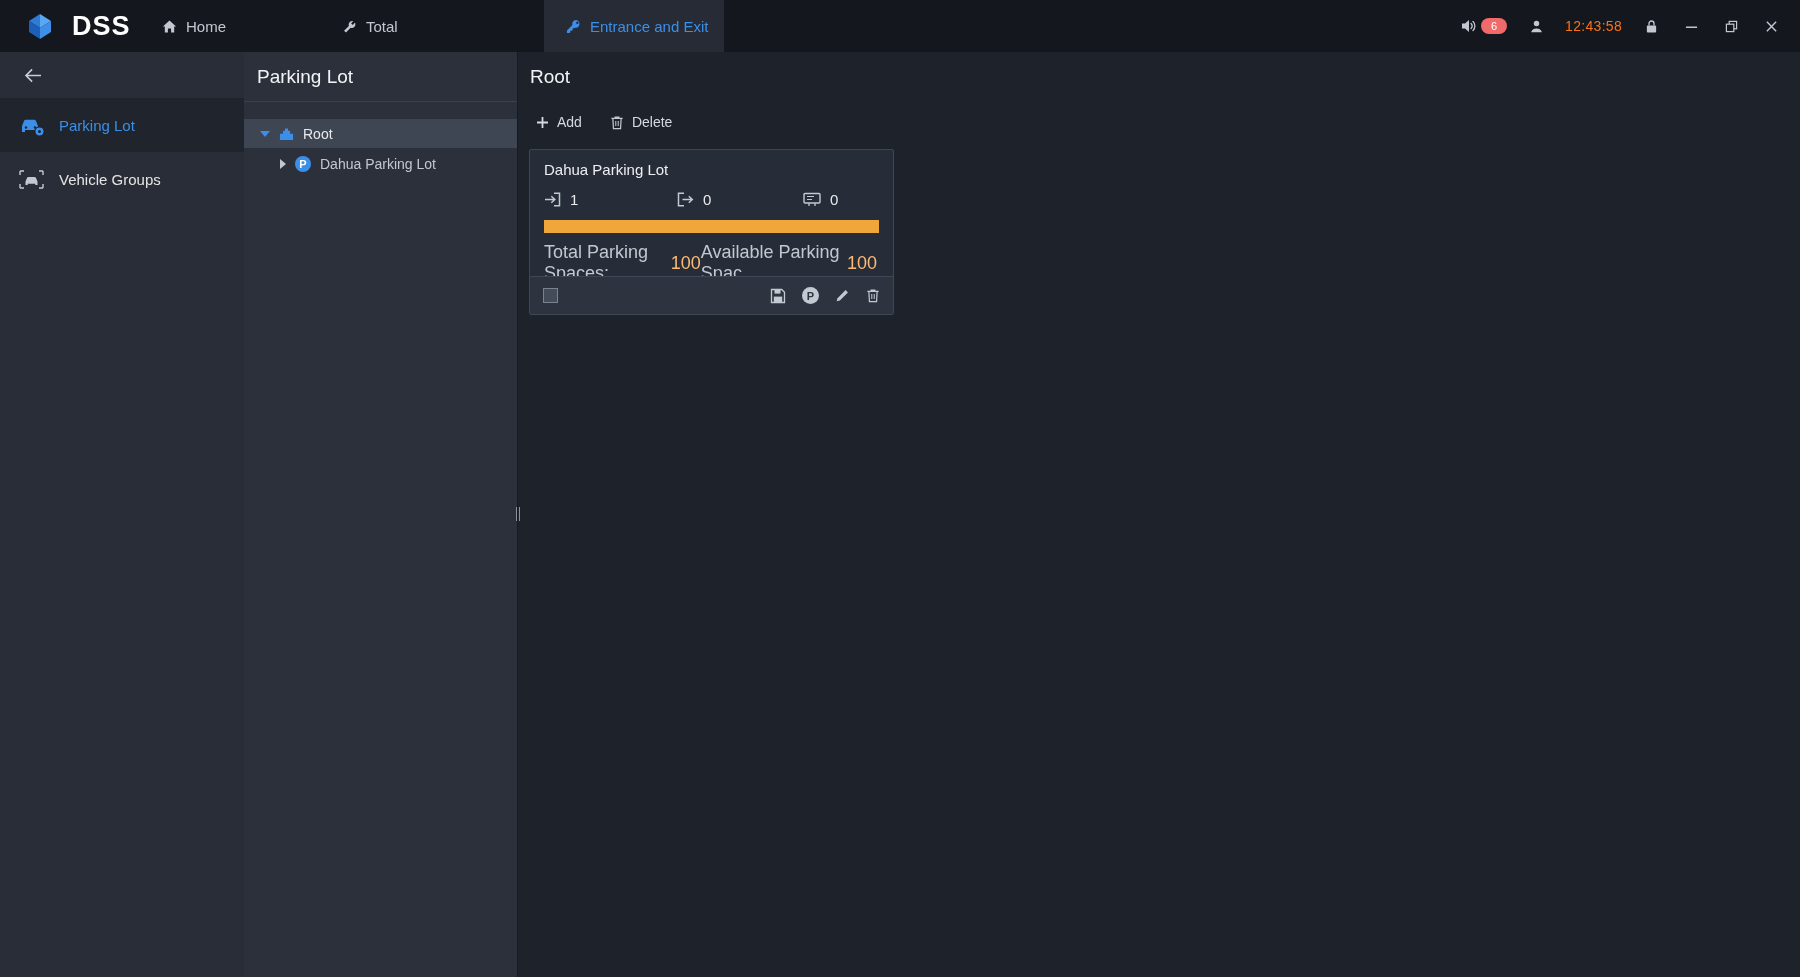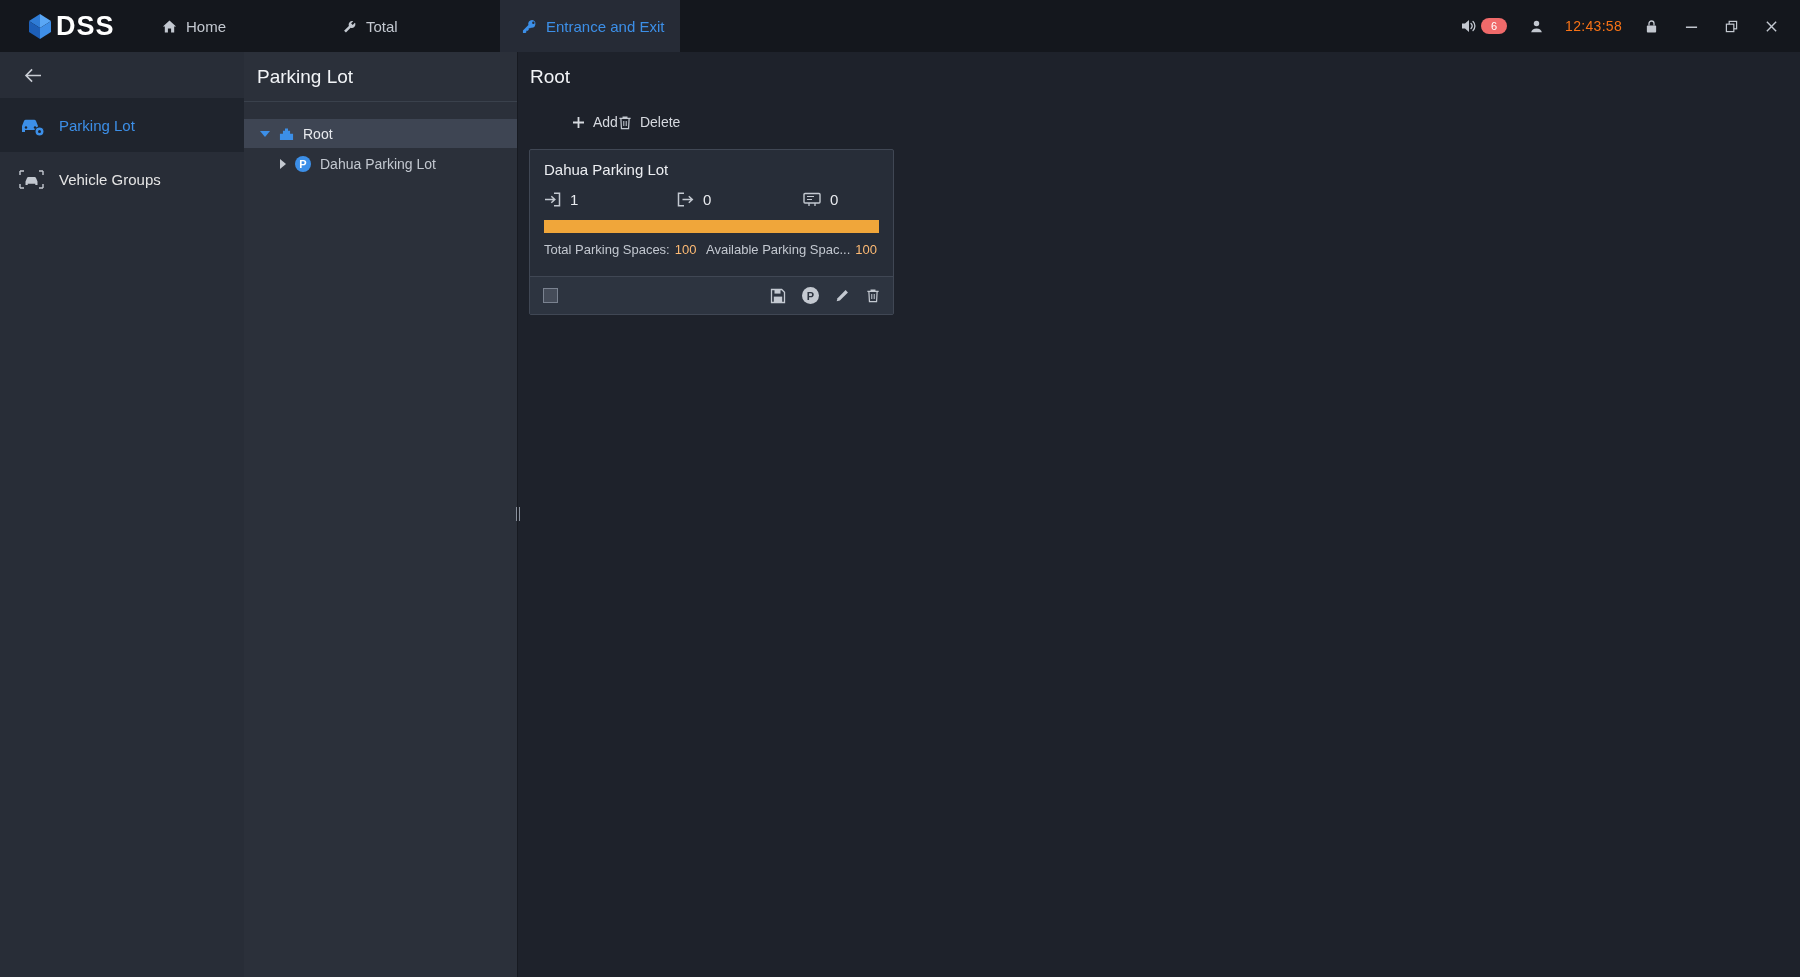--- a/index.html
+++ b/index.html
@@ -10,28 +10,28 @@
     font-family:"Liberation Sans", sans-serif;
     color:#c3c8d0;
     -webkit-font-smoothing:antialiased;
   }
 
   
   .topbar {
     position:absolute; top:0; left:0; right:0; height:52px;
     background:#14171d; display:flex; align-items:center;
   }
-  .logo { display:flex; align-items:center; gap:4px; padding-left:28px; width:140px;text-align:right; }
+  .logo { display:flex; align-items:center; gap:20px; padding-left:28px; width:140px;text-align:right; }
   .logo-text { color:#ffffff; font-weight:bold; font-size:27px; letter-spacing:1px; }
   .tabs { display:flex; height:100%; }
   .tab {
     width:180px; height:100%; display:flex; align-items:center; gap:9px;
     padding-left:22px; font-size:15px; color:#c3c8d0; cursor:pointer;
   }
-  .tab.active { background:#262b36; color:#3c8fe8; }
+  .tab.active { background:#262b36; color:#3c8fe8;margin-left:44px; }
   .topbar-right {
     margin-left:auto; display:flex; align-items:center; gap:18px; padding-right:18px;
   }
   .alarm-group { display:flex; align-items:center; }
   .badge {
     min-width:26px; height:16px; border-radius:9px; background:#f06a6a;
     color:#ffffff; font-size:11px; line-height:16px; text-align:center;
     margin-left:3px; padding:0 4px;
   }
   .time { font-size:14px; color:#f97316; letter-spacing:0.3px; }
@@ -95,38 +95,38 @@
   .splitter {
     position:absolute; left:513px; top:502px; width:9px; height:24px;
     display:flex; align-items:center; justify-content:center; cursor:col-resize; z-index:5;
   }
   .splitter-grip { width:4px; height:14px; border-left:1px solid #8a919d; border-right:1px solid #8a919d; }
 
   
   .main { position:absolute; top:52px; left:518px; right:0; bottom:0; background:#1e222b; }
   .main-title-wrap { height:50px; display:flex; align-items:center; padding-left:12px; }
   .main-title { font-size:19px; color:#f2f4f7; }
-  .toolbar { display:flex; align-items:center; padding-left:18px; height:40px;margin-left:36px; }
+  .toolbar { display:flex; align-items:center; gap:28px; padding-left:18px; height:40px; }
   .tool { display:flex; align-items:center; gap:8px; font-size:14px; color:#d6d9df; cursor:pointer; }
 
   
   .card {
     position:absolute; left:11px; top:97px; width:365px; height:166px;
     background:#272d38; border:1px solid #404754; border-radius:2px;
   }
   .card-title { padding:11px 14px 0 14px; font-size:15px; color:#eceef2; }
   .stats { display:flex; align-items:center; padding:13px 14px 0 14px; }
   .stat { display:flex; align-items:center; gap:9px; }
   .stat.s1 { width:133px; }
   .stat.s2 { width:126px; }
   .stat-num { font-size:15px; color:#e8eaee; }
   .bar { margin:12px 14px 0 14px; height:13px; background:#f0a63a; }
   .space-labels {
     display:flex; justify-content:space-between; align-items:center;
-    padding:9px 16px 0 14px; font-size:13px; color:#c3c8d0;
+    padding:9px 16px 0 14px; font-size:18px; color:#c3c8d0;
   }
   .label-pair { display:flex; gap:5px; align-items:center; }
   .label-value { color:#fdba74; }
   .card-footer {
     position:absolute; left:0; right:0; bottom:0; height:38px;
     background:#2d3440; border-top:1px solid #404754;
     display:flex; align-items:center; padding:0 13px;
   }
   .checkbox {
     width:15px; height:15px; background:#454c59; border:1px solid #7a8290; cursor:pointer;

